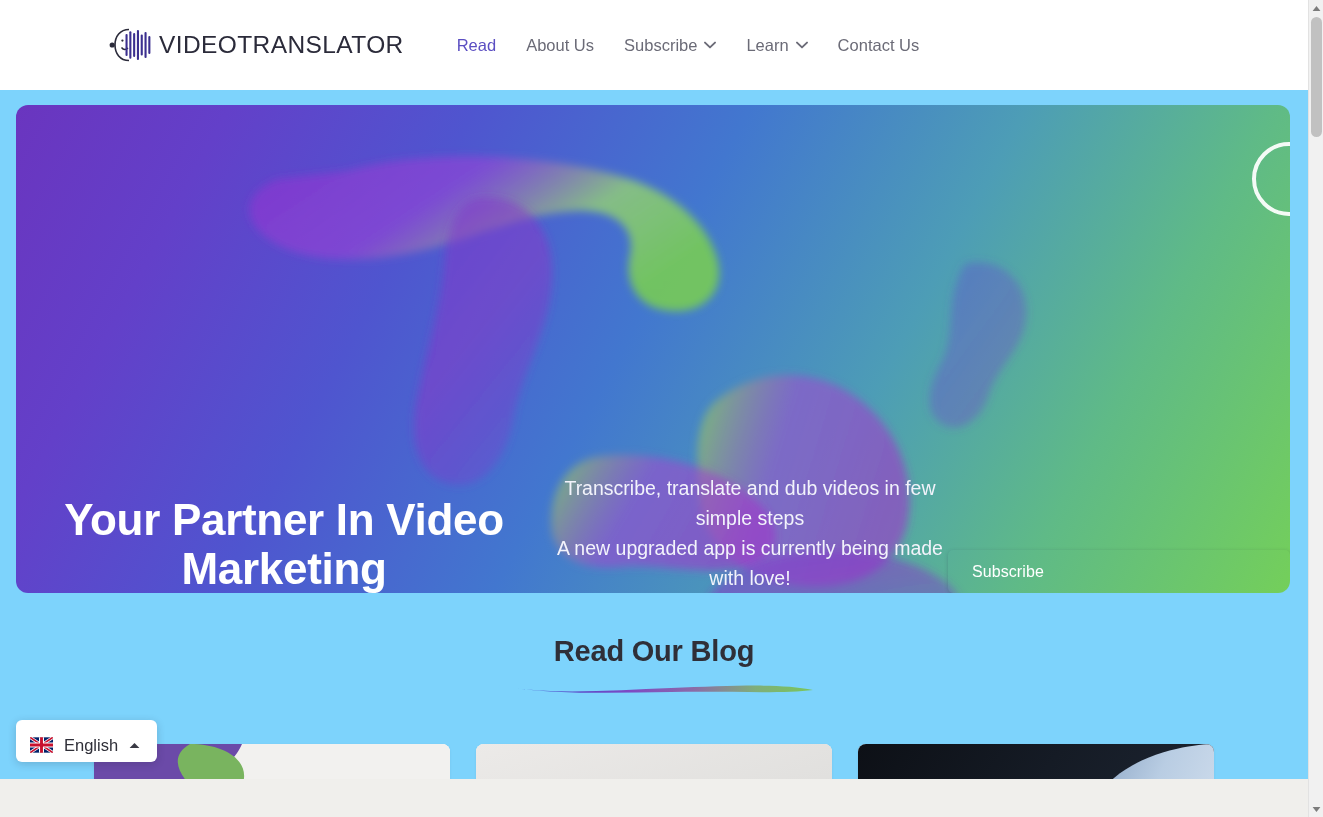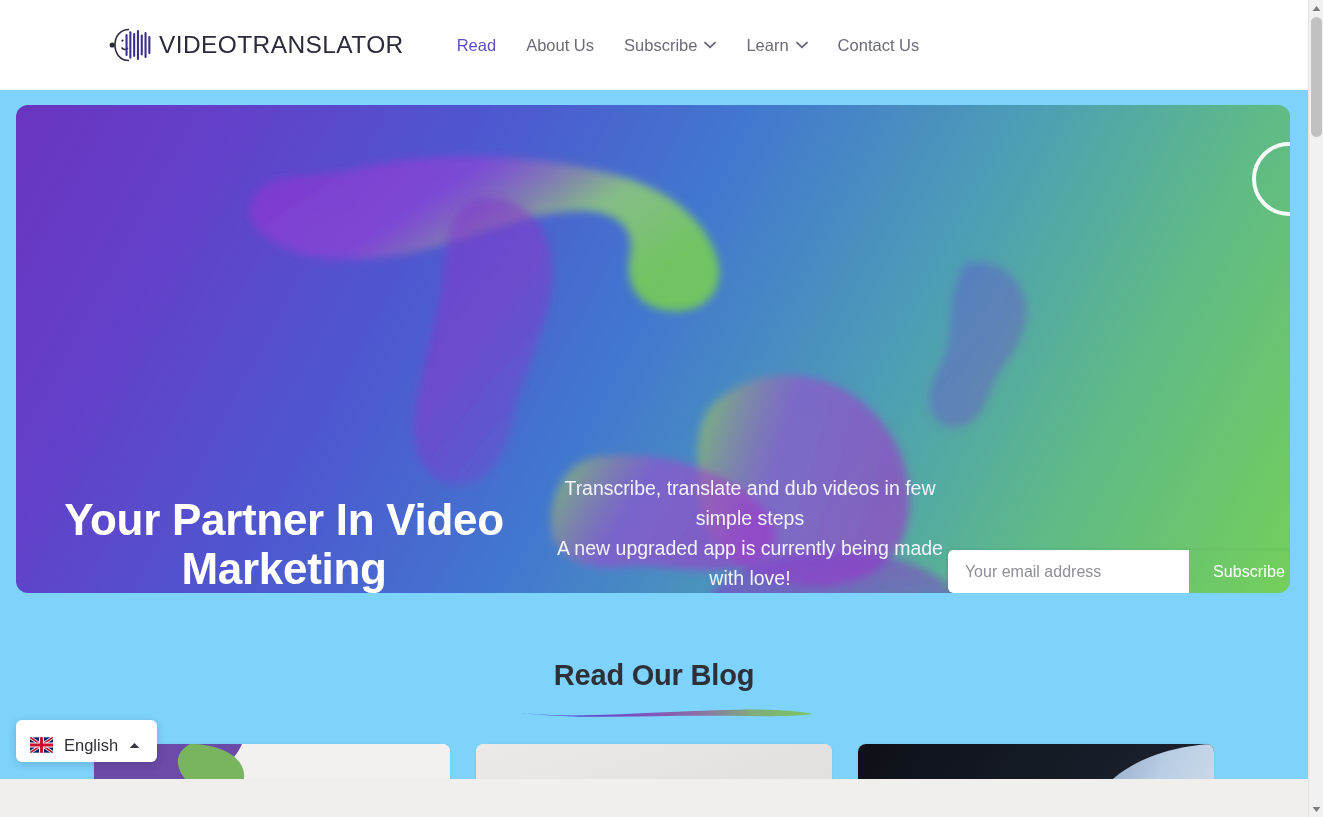--- a/index.html
+++ b/index.html
@@ -212,21 +212,21 @@
     left: 0;
     top: 593px;
     width: 1308px;
     z-index: 4;
   }
 
   .blog-heading-wrap {
     width: 100%;
     text-align: center;
     position: relative;
-    padding-top: 66px;
+    padding-top: 42px;
   }
 
   .blog-heading {
     font-size: 29px;
     font-weight: 700;
     color: #2f2f38;
     letter-spacing: -.2px;
   }
 
   .blog-swoosh {
@@ -465,21 +465,20 @@
         <span>Your Partner In Video Marketing</span>
         <span class="hero-title-rule"></span>
       </h1>
 
       <p class="hero-sub">
         <span>Transcribe, translate and dub videos in few simple steps</span><br>
         <span>A new upgraded app is currently being made with love!</span>
       </p>
 
       <form class="subscribe-form">
-        <input class="email-input" type="text" placeholder="Your email address" value="" style="">
         <button class="subscribe-btn" type="submit">Subscribe</button>
       </form>
 
     </div>
   </section>
 
   <section class="blog-section">
 
     <div class="blog-heading-wrap">
       <h2 class="blog-heading">Read Our Blog</h2>

